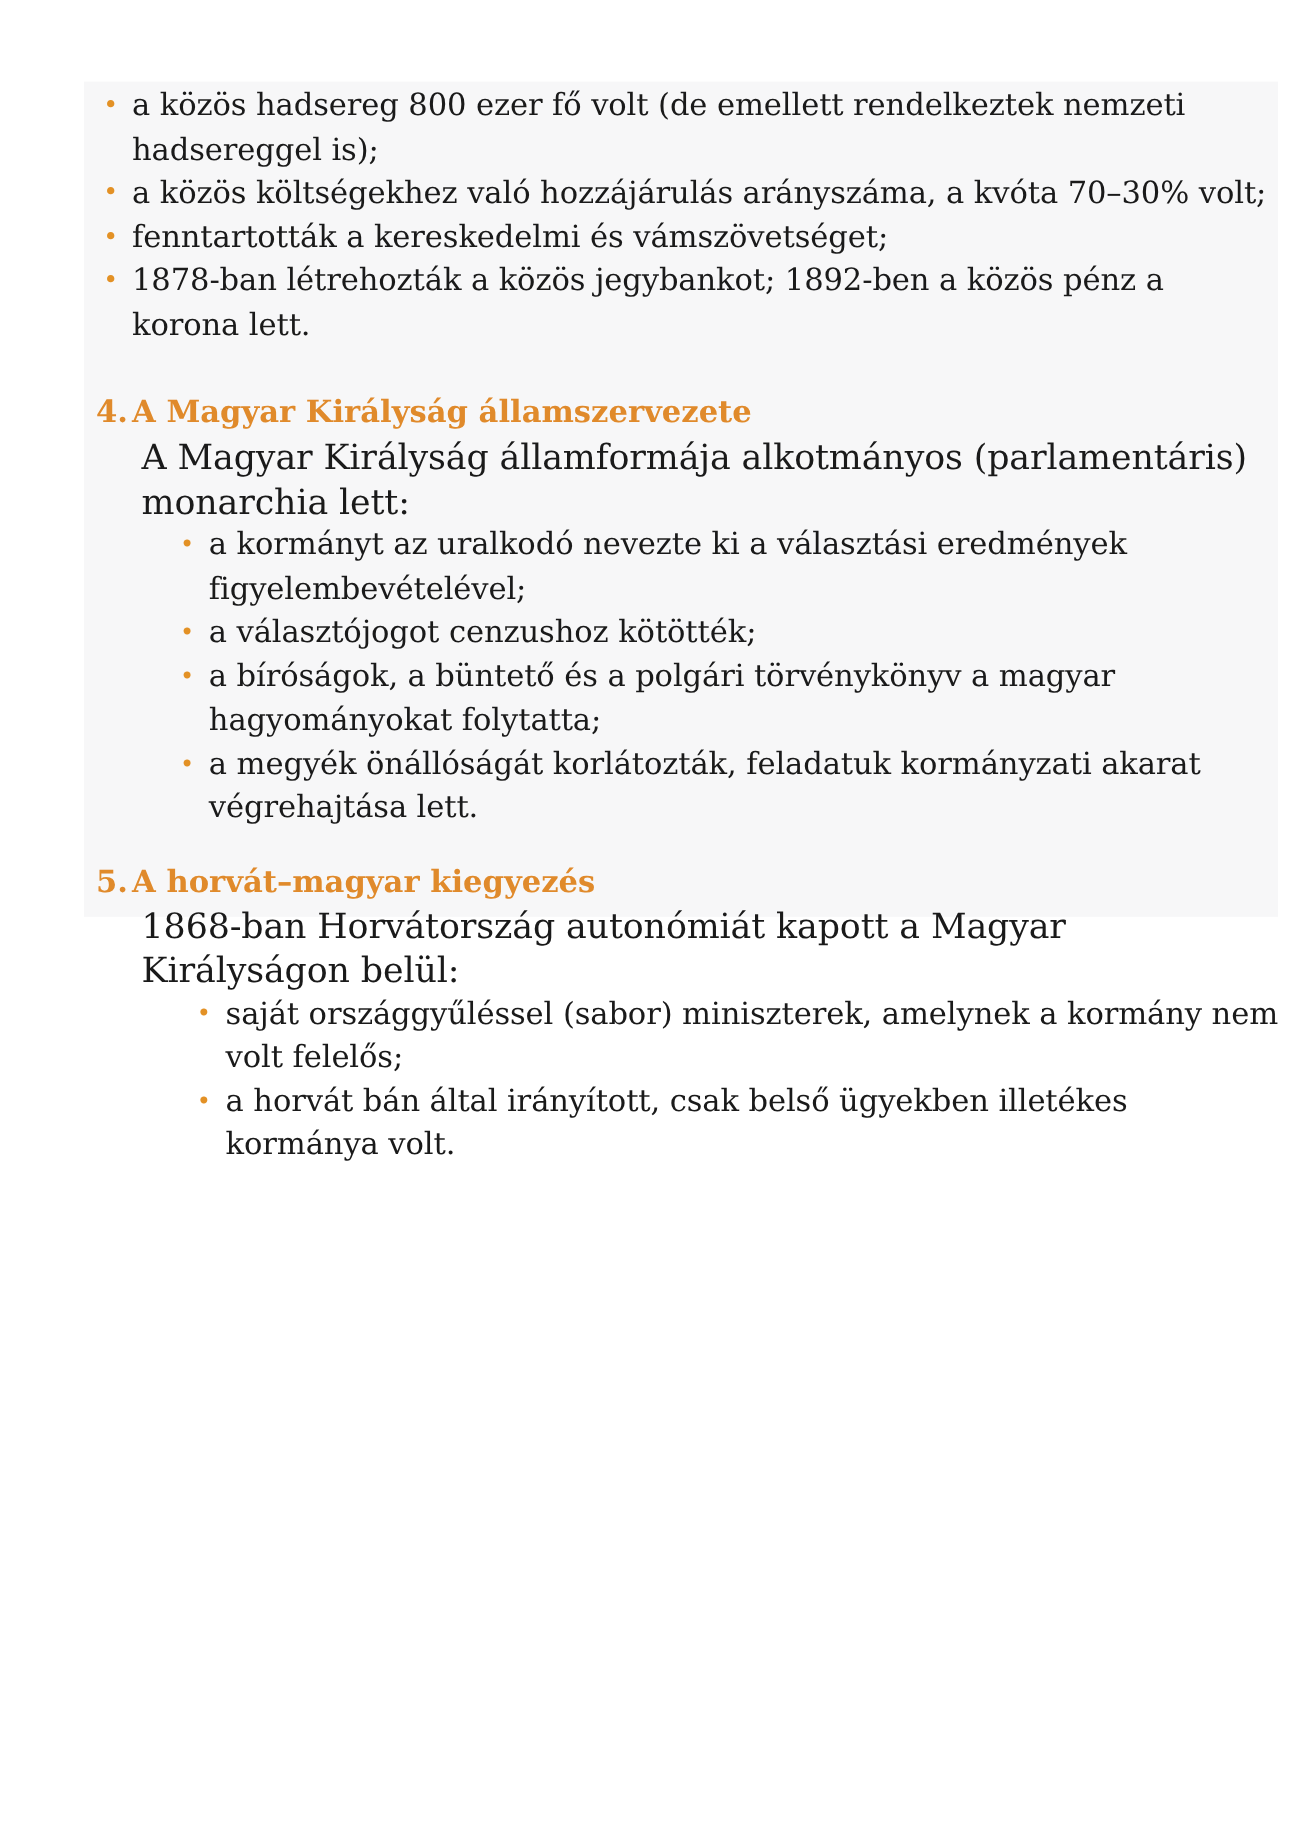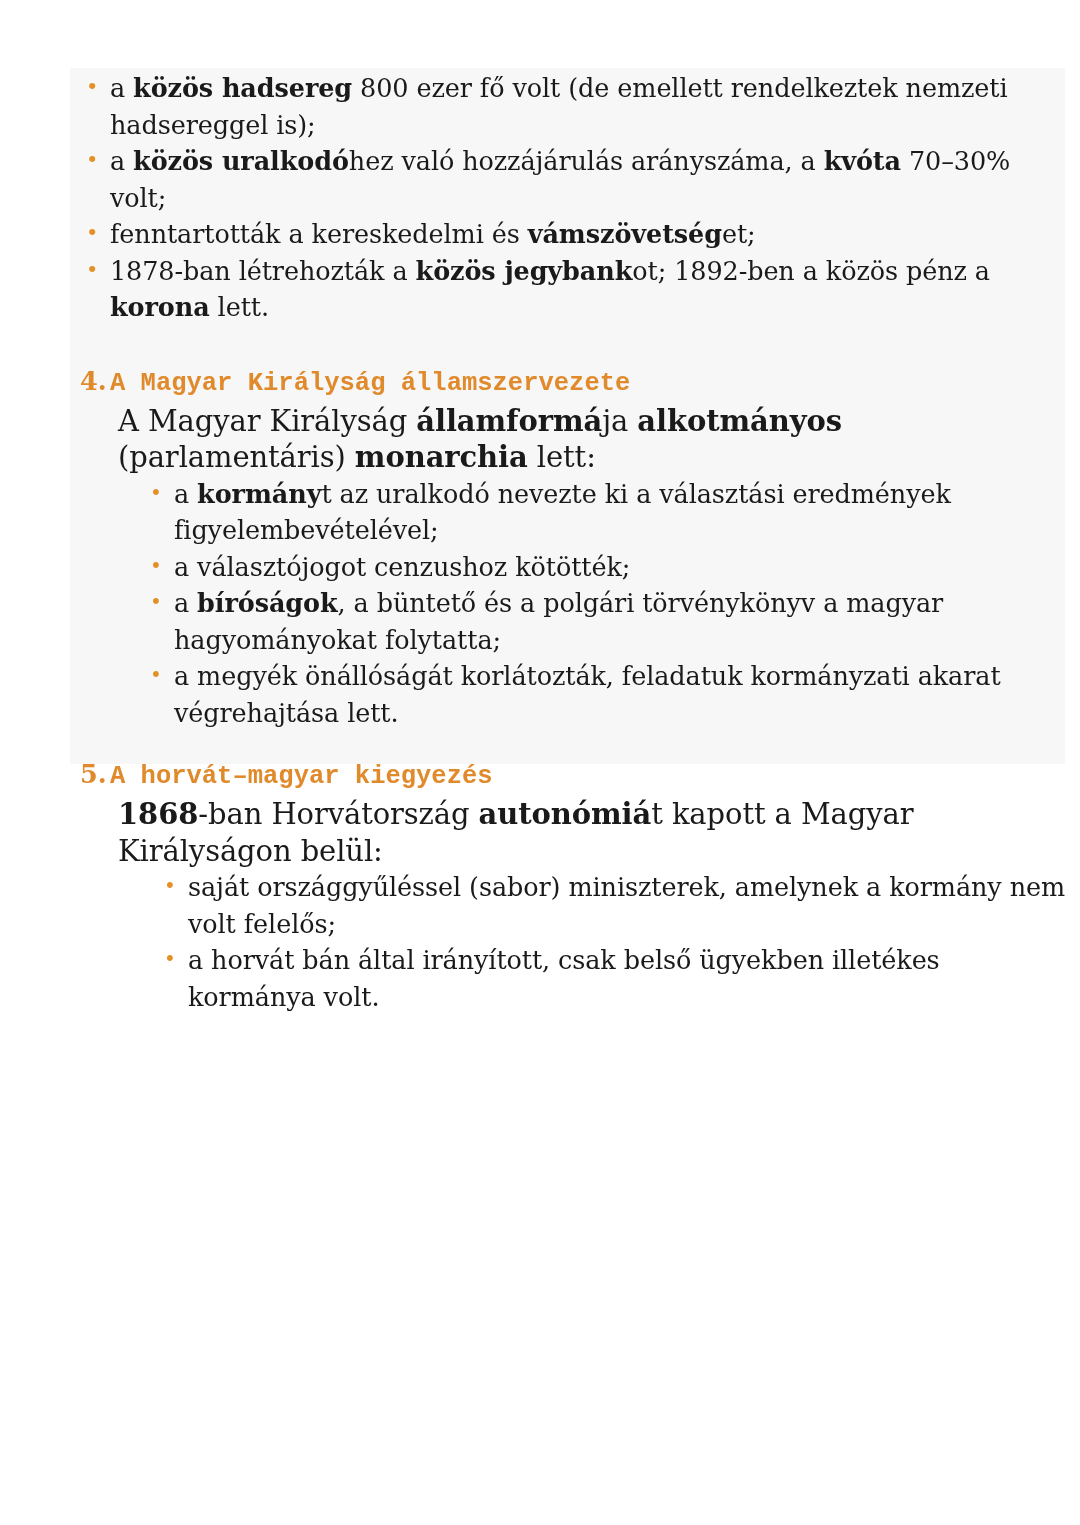--- a/index.html
+++ b/index.html
@@ -72,21 +72,20 @@
     line-height: 34px;
     margin-left: 66px;
     margin-top: 26px;
   }
   .section-head .num {
     width: 30px;
     flex: 0 0 30px;
   }
   .section-head .htext {
     flex: 1 1 auto;
-    font-family: Liberation Mono, monospace;
   }
 
   
   .intro {
     margin-left: 104px;
     font-size: 29px;
     line-height: 36.5px;
     margin-top: 2px;
     letter-spacing: -0.1px;
   }
@@ -110,34 +109,34 @@
     line-height: 36.5px;
   }
   ul.lvl2 > li.justify {
     text-align: justify;
     padding-right: 4px;
   }
   ul.lvl2.tight > li {
     margin-left: 148px;
   }
 
-  b { font-weight: bold; }
+  b { font-weight: normal; }
 
   .sp-after-list { height: 12px; }
 </style>
 </head>
 <body>
 
 <div id="tint"></div>
 
 <div id="page">
 
   <ul class="lvl1" id="top-list">
       <li id="bullet-kozos-hadsereg"><span>a </span><b>közös hadsereg</b><span> 800 ezer fő volt (de emellett rendelkeztek nemzeti hadsereggel is);</span></li>
-      <li id="bullet-kozos-koltsegek"><span>a </span><b>közös uralkodó</b><span>hez való hozzájárulás arányszáma, a </span><b>kvóta</b><span> 70–30% volt;</span></li>
+      <li id="bullet-kozos-koltsegek"><span>a </span><b>közös költségek</b><span>hez való hozzájárulás arányszáma, a </span><b>kvóta</b><span> 70–30% volt;</span></li>
       <li id="bullet-vamszovetseg"><span>fenntartották a kereskedelmi és </span><b>vámszövetség</b><span>et;</span></li>
       <li id="bullet-jegybank"><span>1878-ban létrehozták a </span><b>közös jegybank</b><span>ot; 1892-ben a közös pénz a </span><b>korona</b><span> lett.</span></li>
     </ul>
 
   <div class="sp-after-list"></div>
 
   <div id="sections">
       <div class="section-head">
         <span class="num">4.</span>
         <span class="htext">A Magyar Királyság államszervezete</span>

